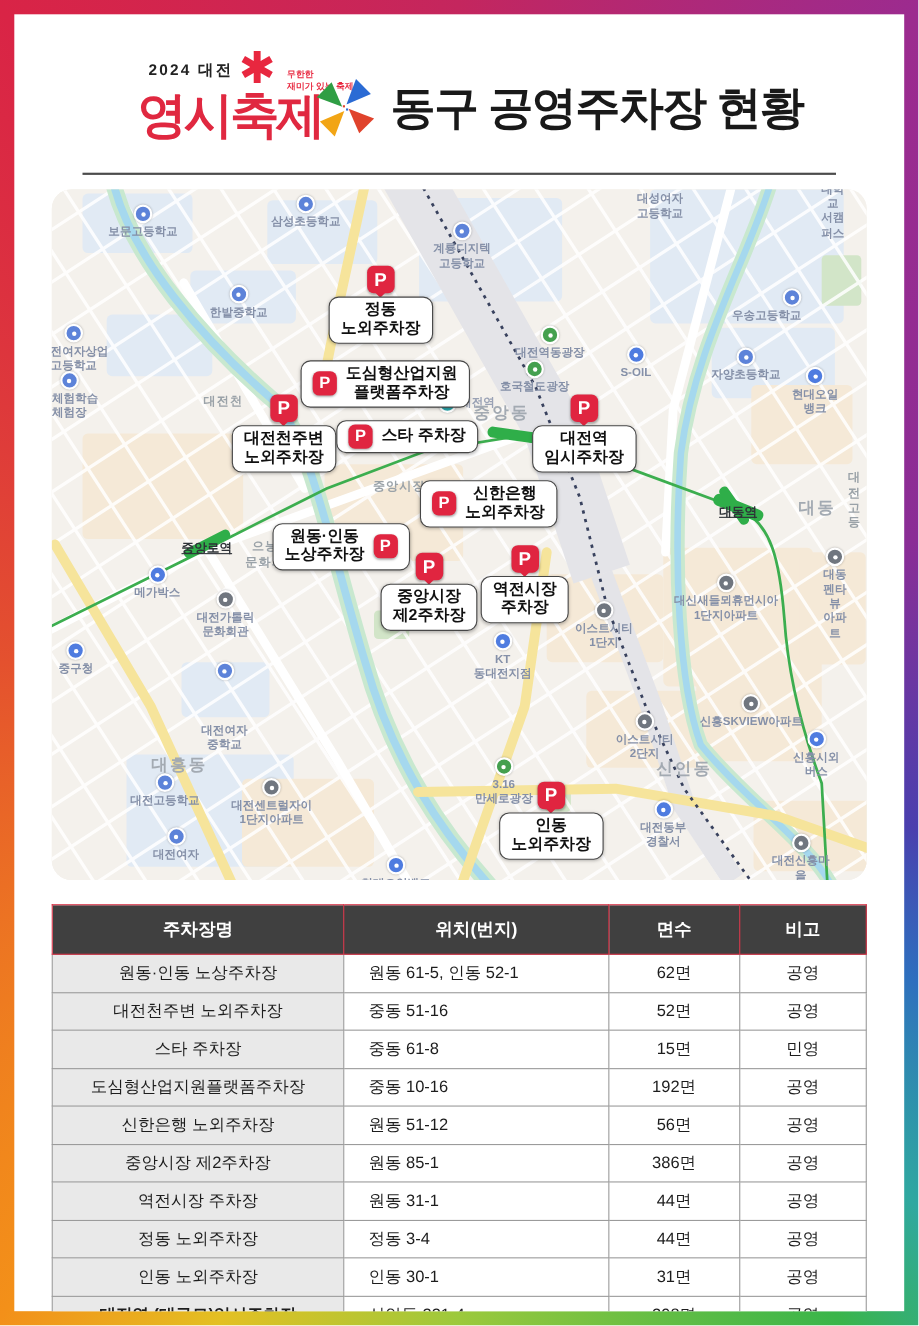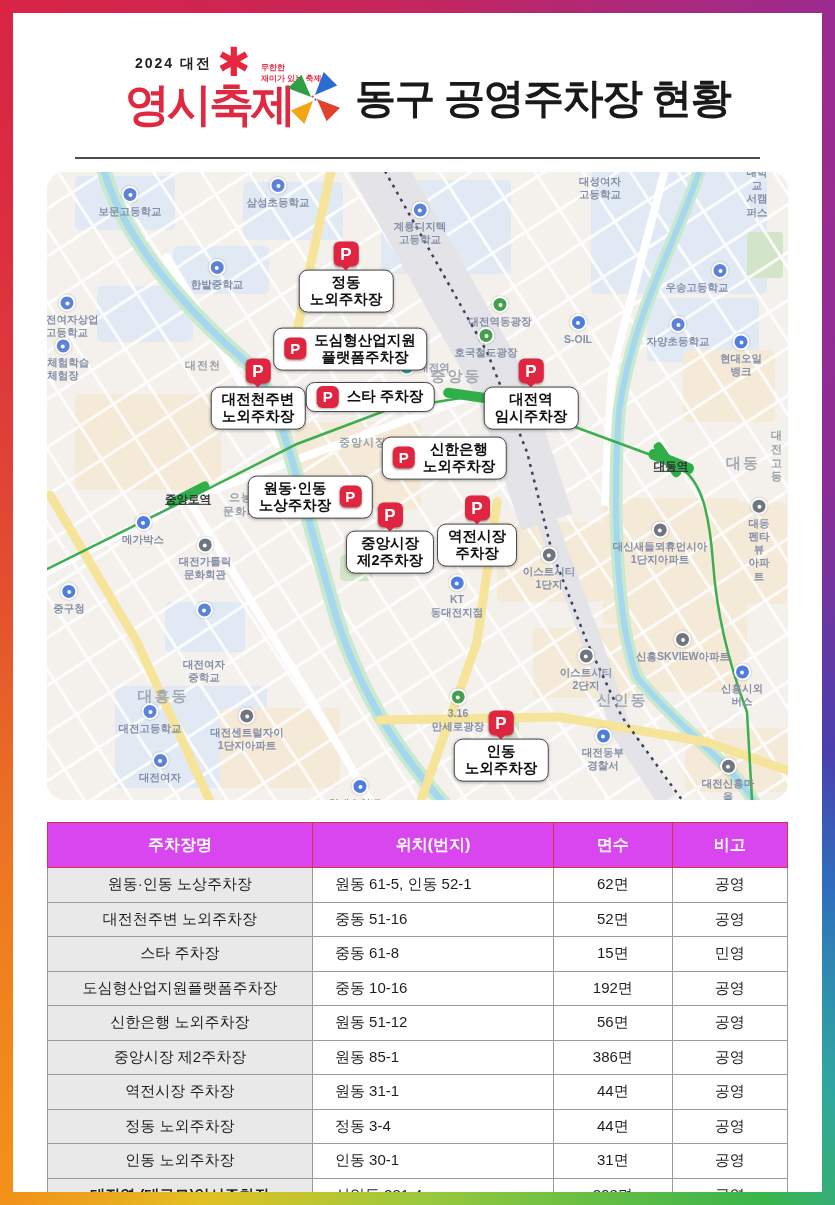--- a/index.html
+++ b/index.html
@@ -43,21 +43,21 @@
   .marker.top{flex-direction:column;}
   .p-badge{width:25px;height:25px;background:#e02540;border-radius:6px;color:#fff;font-weight:bold;font-size:17px;display:flex;align-items:center;justify-content:center;box-shadow:0 1px 2px rgba(0,0,0,.3);flex:0 0 auto;}
   .p-badge.small{width:22px;height:22px;font-size:15px;}
   .p-tail{width:0;height:0;border:5px solid transparent;border-top-color:#e02540;border-bottom-width:0;margin-top:-1px;margin-bottom:-1px;}
   .marker-box{background:#fff;border:1.6px solid #474747;border-radius:9px;padding:3px 10px;font-size:14.5px;font-weight:bold;color:#101010;line-height:1.2;text-align:center;white-space:pre-line;box-shadow:0 1px 3px rgba(0,0,0,.25);}
   .marker-box.inline{display:flex;align-items:center;gap:8px;white-space:pre-line;}
 
   
   .table-wrap{position:absolute;left:34px;top:809px;width:741px;}
   table{width:100%;border-collapse:collapse;table-layout:fixed;font-size:15px;color:#1d1d1d;border:1.5px solid #8a8a8a;}
-  th{background:#d946ef;color:#fff;font-size:16px;font-weight:bold;height:42px;border:1px solid #d53246;}
+  th{background:#404040;color:#fff;font-size:16px;font-weight:bold;height:42px;border:1px solid #d53246;}
   td{height:31.5px;border:1px solid #9b9b9b;text-align:center;background:#fff;font-weight:normal;}
   td.col0{background:#e9e9e9;}
   td.col1{text-align:left;padding-left:22px;}
   td.em{font-weight:bold;}
 </style>
 </head>
 <body>
 
 <div class="frame"></div>
 <div class="inner">

